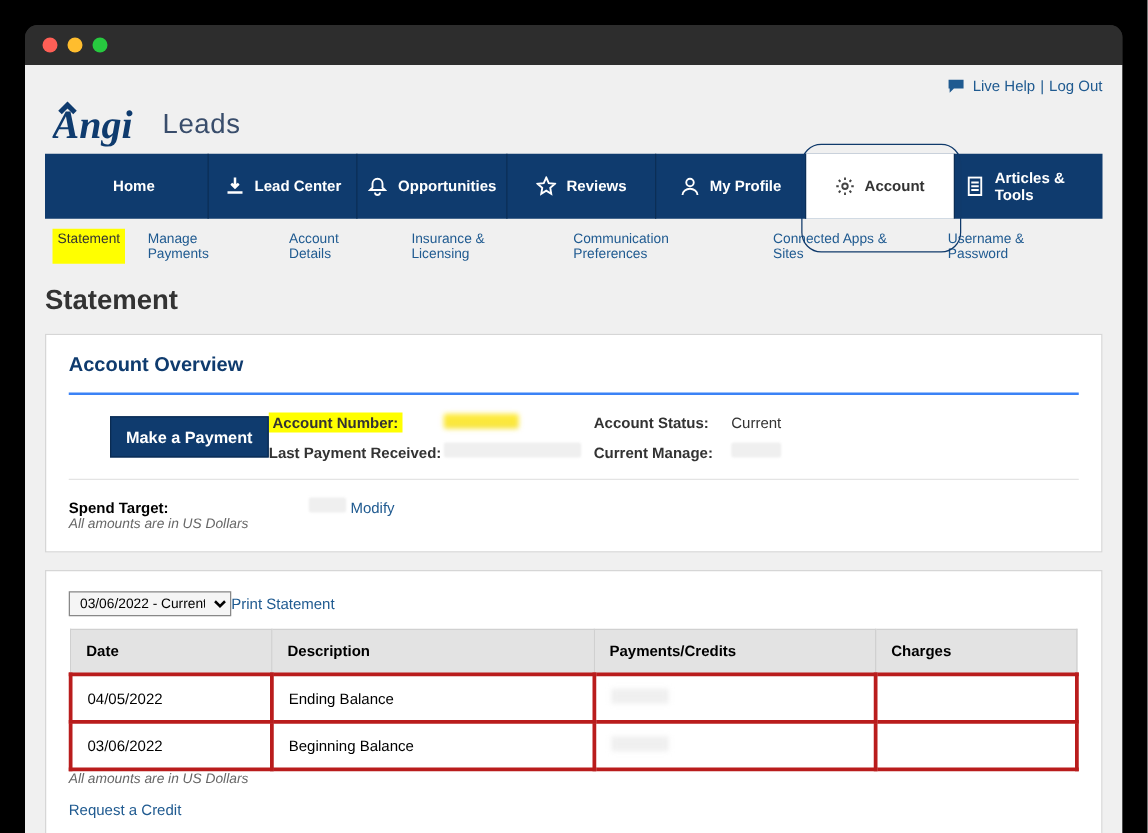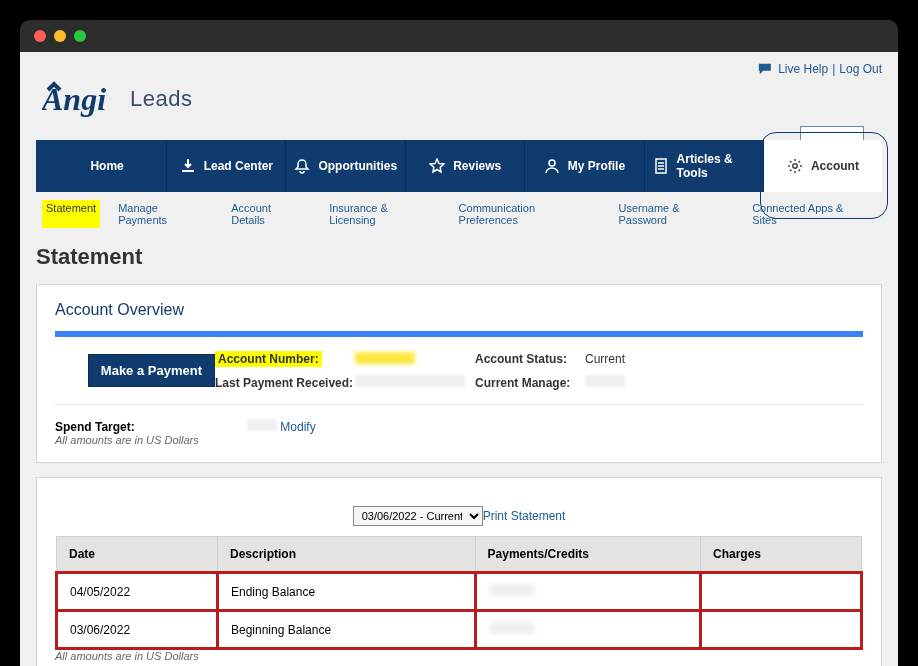--- a/index.html
+++ b/index.html
@@ -46,21 +46,21 @@
     .top-links a { color: #1f5a90; text-decoration: none; }
     .chat-icon {
       display: inline-flex;
       width: 14px; height: 12px;
       margin-right: 2px;
     }
     .logo-row {
       display: flex;
       align-items: center;
       gap: 8px;
-      padding: 4px 6px 22px;
+      padding: 4px 6px 5px;
       position: relative;
     }
     .logo { display: inline-flex; }
     .logo-sub {
       font-size: 22px;
       color: #394d6b;
       font-weight: 400;
       letter-spacing: 0.5px;
     }
     .nav {
@@ -131,23 +131,23 @@
     }
     .card {
       background: #fff;
       border: 1px solid #d6d6d6;
       padding: 16px 18px;
       margin-bottom: 14px;
     }
     .section-title {
       color: #0f3b6e;
       font-size: 16px;
-      font-weight: 400;
+      font-weight: 700;
       padding-bottom: 12px;
-      border-bottom: 6px solid #3b82f6;
+      border-bottom: 2px solid #3b82f6;
       margin-bottom: 14px;
     }
     .overview-grid {
       display: grid;
       grid-template-columns: 160px 140px 120px 110px auto;
       row-gap: 8px;
       align-items: center;
       font-size: 12px;
       color: #333;
       border-bottom: 1px solid #e4e4e4;
@@ -187,24 +187,23 @@
     }
     .link { color: #1f5a90; cursor: pointer; }
     .footnote {
       color: #666;
       font-style: italic;
       font-size: 11px;
       margin-top: 0;
     }
     .stmt-top {
       display: flex;
-      justify-content: center;
+      justify-content: flex-start;
       align-items: center;
       margin-bottom: 10px;
-      margin-top: 12px;
     }
     select {
       border: 1px solid #888;
       background: #f5f5f5;
       padding: 2px 4px;
       font-size: 11px;
       width: 130px;
     }
     table.stmt {
       width: 100%;
@@ -293,48 +292,48 @@
         <span>Reviews</span>
       </div>
       <div class="nav-item">
         <span class="nav-icon">
             <svg viewBox="0 0 16 16">
               <path fill="none" stroke="#fff" stroke-width="1.5" d="M8 8a3 3 0 100-6 3 3 0 000 6zM2 15c0-3 3-5 6-5s6 2 6 5"></path>
             </svg>
           </span>
         <span>My Profile</span>
       </div>
-      <div class="nav-item">
-        <span class="nav-icon">
-            <svg viewBox="0 0 16 16">
-              <path fill="none" stroke="#fff" stroke-width="1.5" d="M3 1h10v14H3zM5 5h6M5 8h6M5 11h6"></path>
-            </svg>
-          </span>
-        <span>Articles &amp; Tools</span>
-      </div>
       <div class="nav-item active" style="position:relative">
         <span class="nav-icon">
             <svg viewBox="0 0 16 16">
               <circle cx="8" cy="8" r="2.2" fill="none" stroke="#444" stroke-width="1.5"></circle>
               <path fill="none" stroke="#444" stroke-width="1.5" d="M8 1v2M8 13v2M1 8h2M13 8h2M3 3l1.4 1.4M11.6 11.6L13 13M3 13l1.4-1.4M11.6 4.4L13 3"></path>
             </svg>
           </span>
         <span>Account</span>
         <div class="account-highlight"></div>
+      </div>
+      <div class="nav-item">
+        <span class="nav-icon">
+            <svg viewBox="0 0 16 16">
+              <path fill="none" stroke="#fff" stroke-width="1.5" d="M3 1h10v14H3zM5 5h6M5 8h6M5 11h6"></path>
+            </svg>
+          </span>
+        <span>Articles &amp; Tools</span>
       </div>
     </div>
 
     <div class="subnav">
       <a class="sub-active">Statement</a>
       <a>Manage Payments</a>
       <a>Account Details</a>
       <a>Insurance &amp; Licensing</a>
       <a>Communication Preferences</a>
+      <a>Connected Apps &amp; Sites</a>
       <a>Username &amp; Password</a>
-      <a>Connected Apps &amp; Sites</a>
     </div>
 
     <h1 class="page-title">Statement</h1>
 
     <div class="card">
       <div class="section-title">Account Overview</div>
 
       <div class="overview-grid">
         <div class="lbl hl">Account Number:</div>
         <div><span class="redact hl2" style="width:60px"></span></div>

